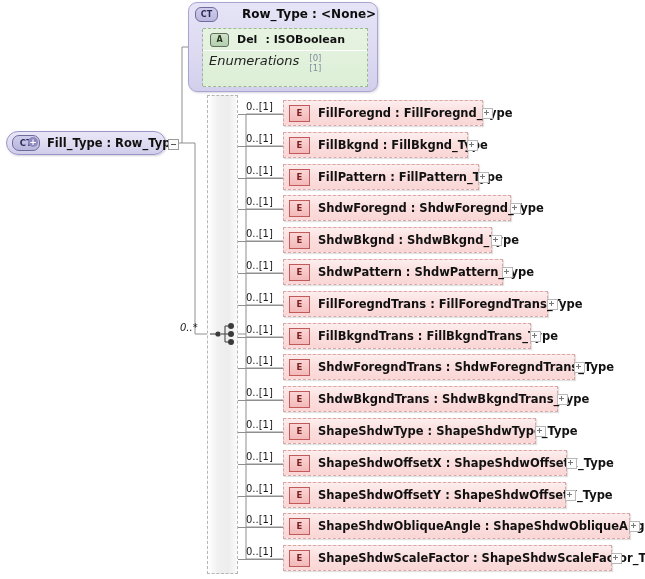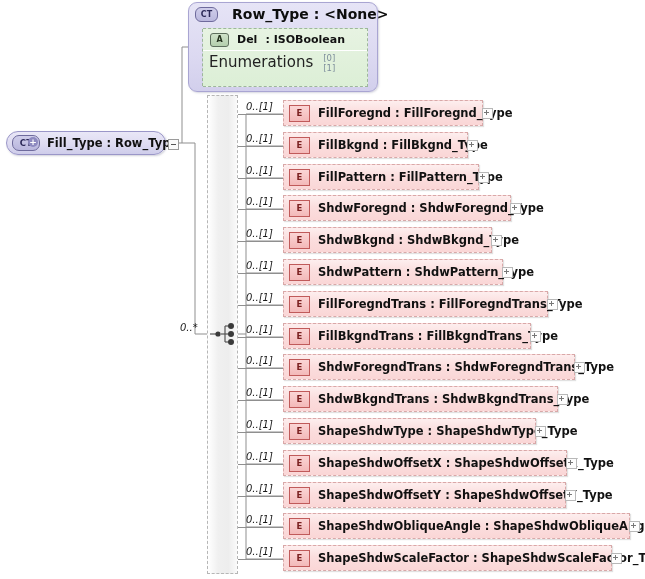--- a/index.html
+++ b/index.html
@@ -87,21 +87,21 @@
   .ct-badge-sm {
     width: 21px; height: 13px;
     border: 1px solid #6e6a9c;
     border-radius: 6px;
     background: linear-gradient(to bottom,#cfcdea,#bbb8de);
     font-size: 8px; font-weight: bold; color: #2b2857;
     display: flex; align-items: center; justify-content: center;
     flex: 0 0 auto;
   }
   .reftype-title {
-    margin-left: 14px; font-size: 14px; font-weight: bold; color: #0d0d0d;
+    margin-left: 24px; font-size: 12px; font-weight: bold; color: #0d0d0d;
     white-space: nowrap;
   }
 
   
   .attr-panel {
     position: absolute;
     left: 14px; top: 25px;
     width: 164px; height: 57px;
     background: linear-gradient(to bottom,#e7f3e2 0%, #dcefd6 100%);
     border: 1px dashed #9db79b;
@@ -122,21 +122,21 @@
     border: 1px solid #5d6e5c;
     border-radius: 3px;
     background: linear-gradient(to bottom,#cfe2c9,#b4cfad);
     font-size: 8px; font-weight: bold; color: #26331f;
     display: flex; align-items: center; justify-content: center;
     flex: 0 0 auto;
   }
   .a-name { margin-left: 8px; font-size: 11px; font-weight: bold; color: #111; }
   .a-type { margin-left: auto; margin-right: 22px; font-size: 11px; font-weight: bold; color: #111; }
   .enum-row { display: flex; padding: 2px 0 0 6px; }
-  .enum-label { font-size: 15px; color: #222; }
+  .enum-label { font-size: 13px; font-style: italic; color: #222; }
   .enum-values { margin-left: 10px; line-height: 10px; }
   .enum-values span { display: block; font-size: 8.5px; color: #7d8d9b; }
 
   
   .seq-container {
     left: 207px; top: 95px;
     width: 31px; height: 479px;
     border: 1px dashed #b6b6b6;
     background: linear-gradient(to right,#ffffff 0%, #f0f0f0 35%, #ededed 70%, #fafafa 100%);
   }
@@ -186,21 +186,21 @@
     background: #fdfdfd;
   }
   .el-card .expand::before {
     content: ""; position: absolute; left: 1px; top: 3px; width: 5px; height: 1px; background: #777;
   }
   .el-card .expand::after {
     content: ""; position: absolute; left: 3px; top: 1px; width: 1px; height: 5px; background: #777;
   }
   .card-label {
     position: absolute; left: 8px; top: 1px;
-    font-size: 10px; font-style: italic; color: #1a1a1a;
+    font-size: 10px; color: #1a1a1a;
     white-space: nowrap;
   }
   .lead-line {
     position: absolute; left: 0; top: 14px;
     width: 45px; height: 1px; background: #8f8f8f;
   }
 
   
   #wires { position: absolute; inset: 0; pointer-events: none; }
 </style>

